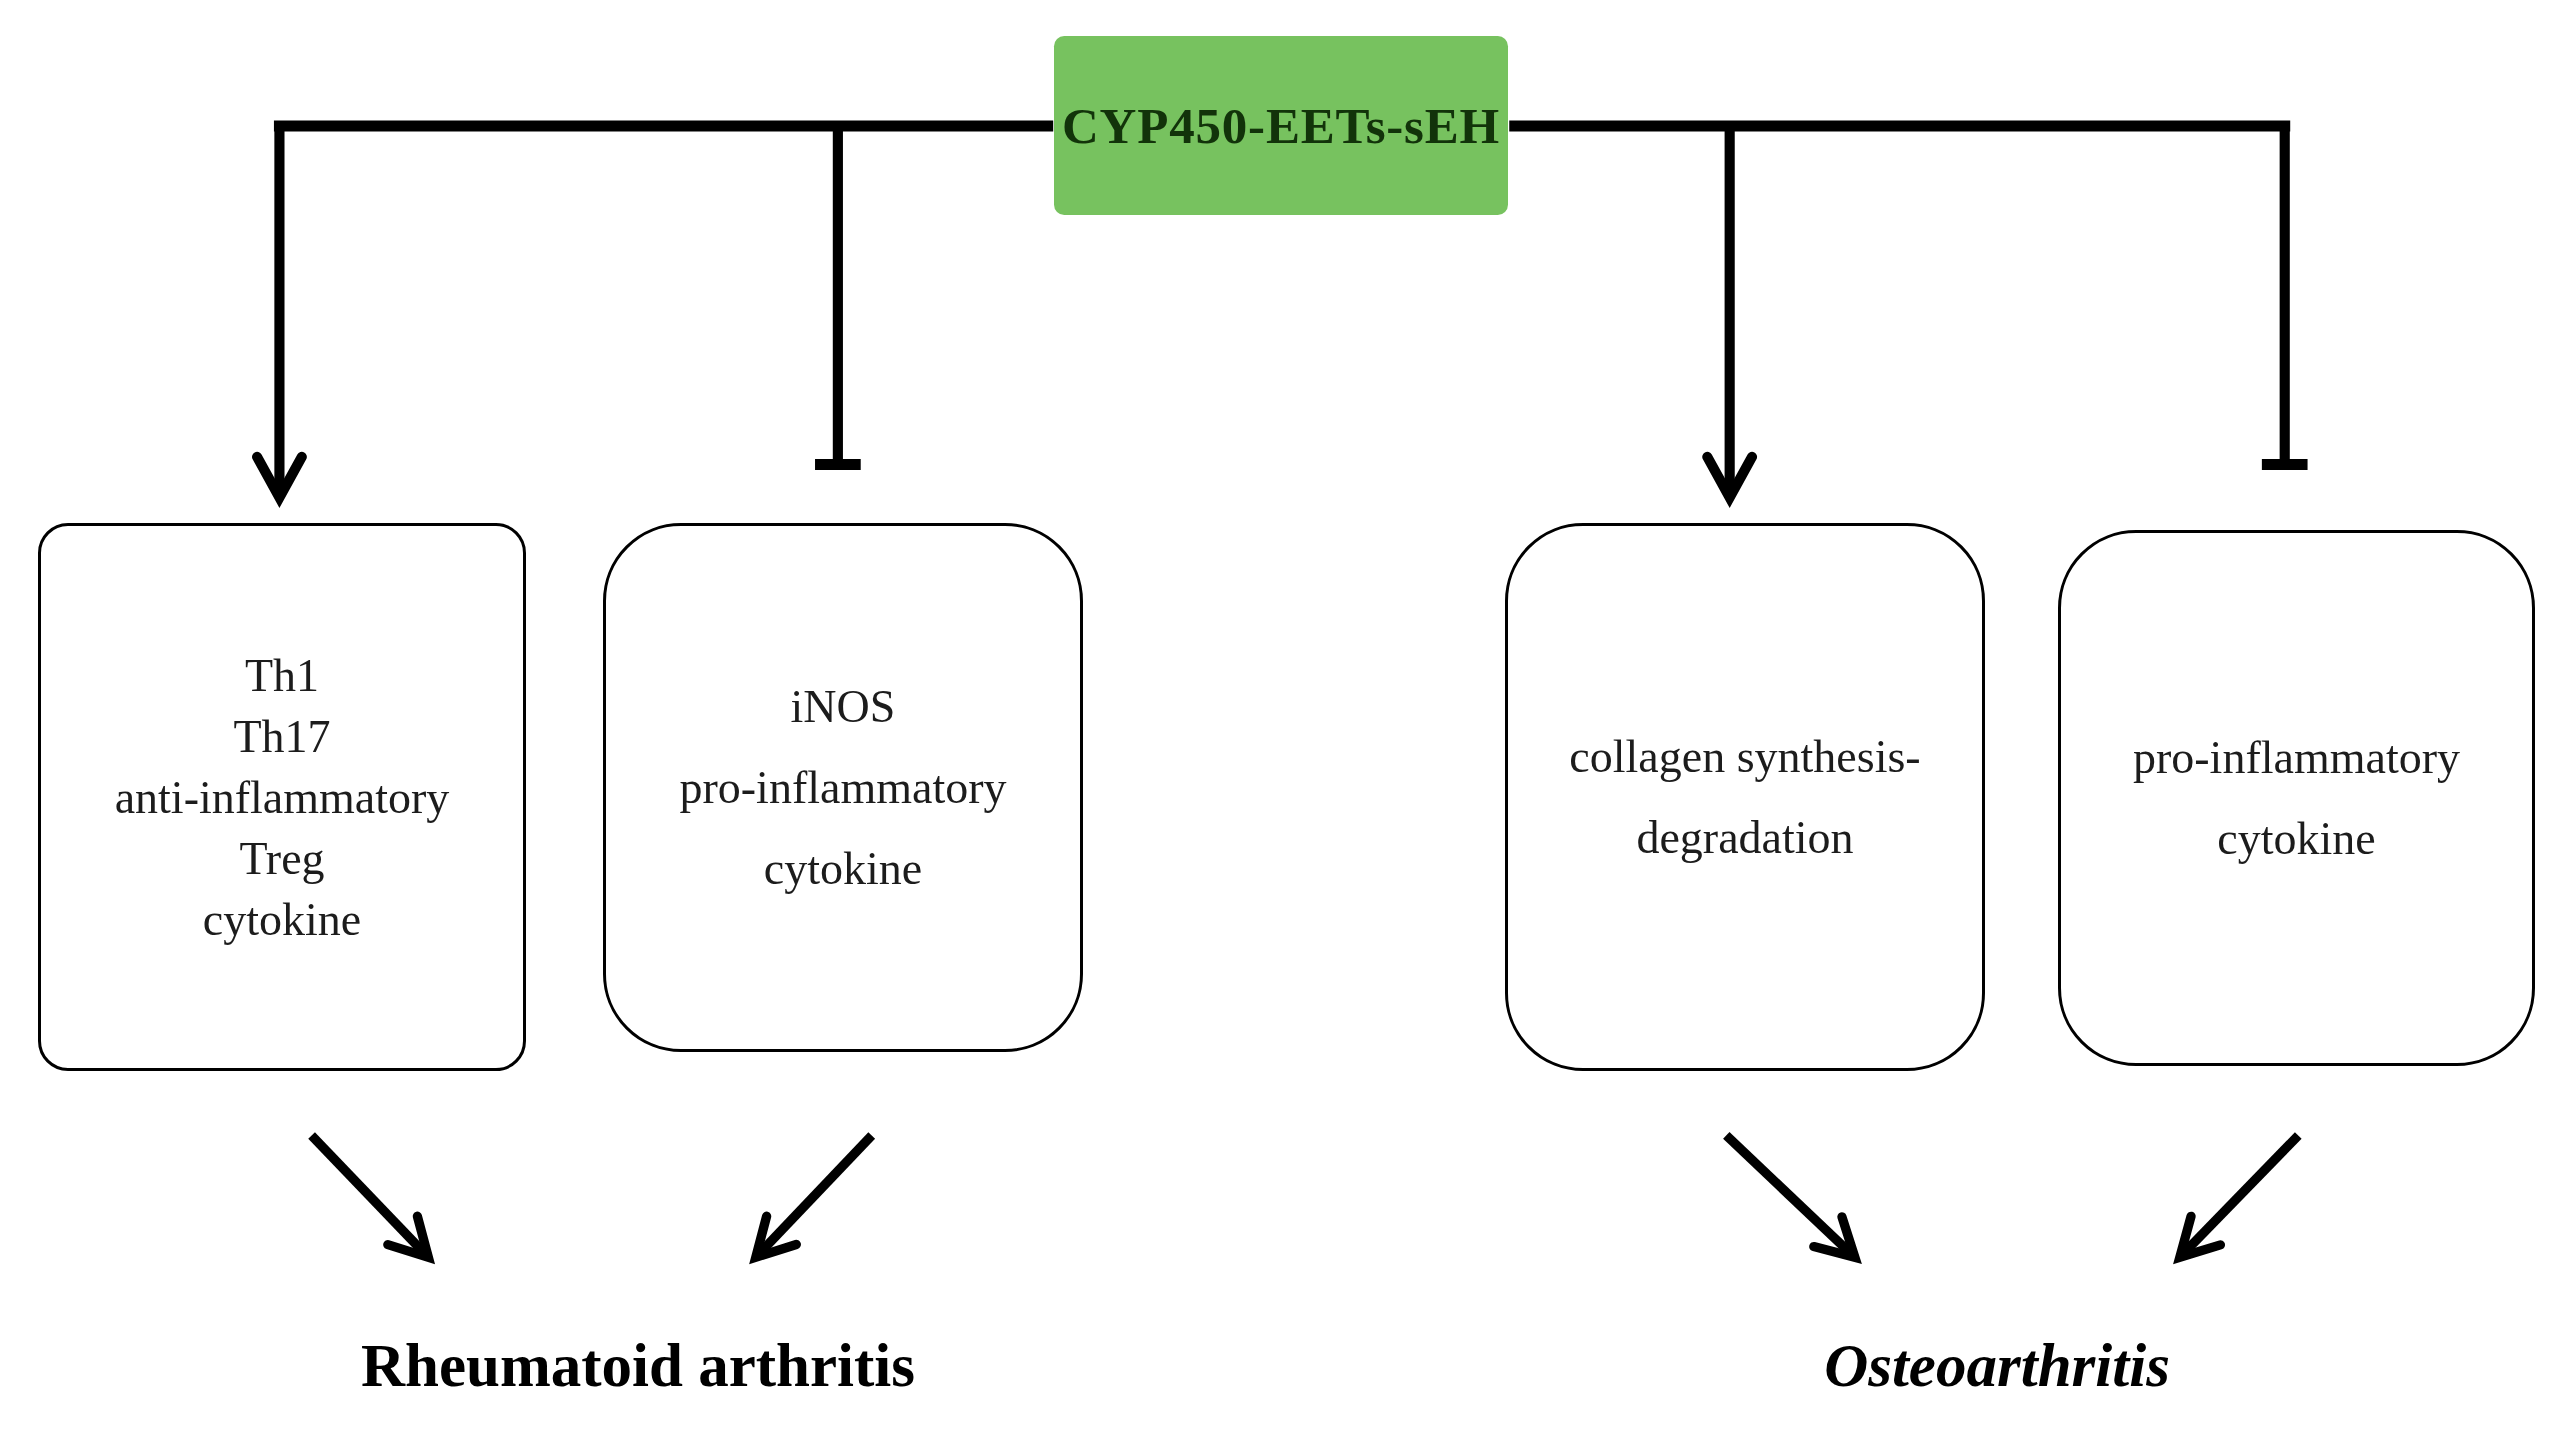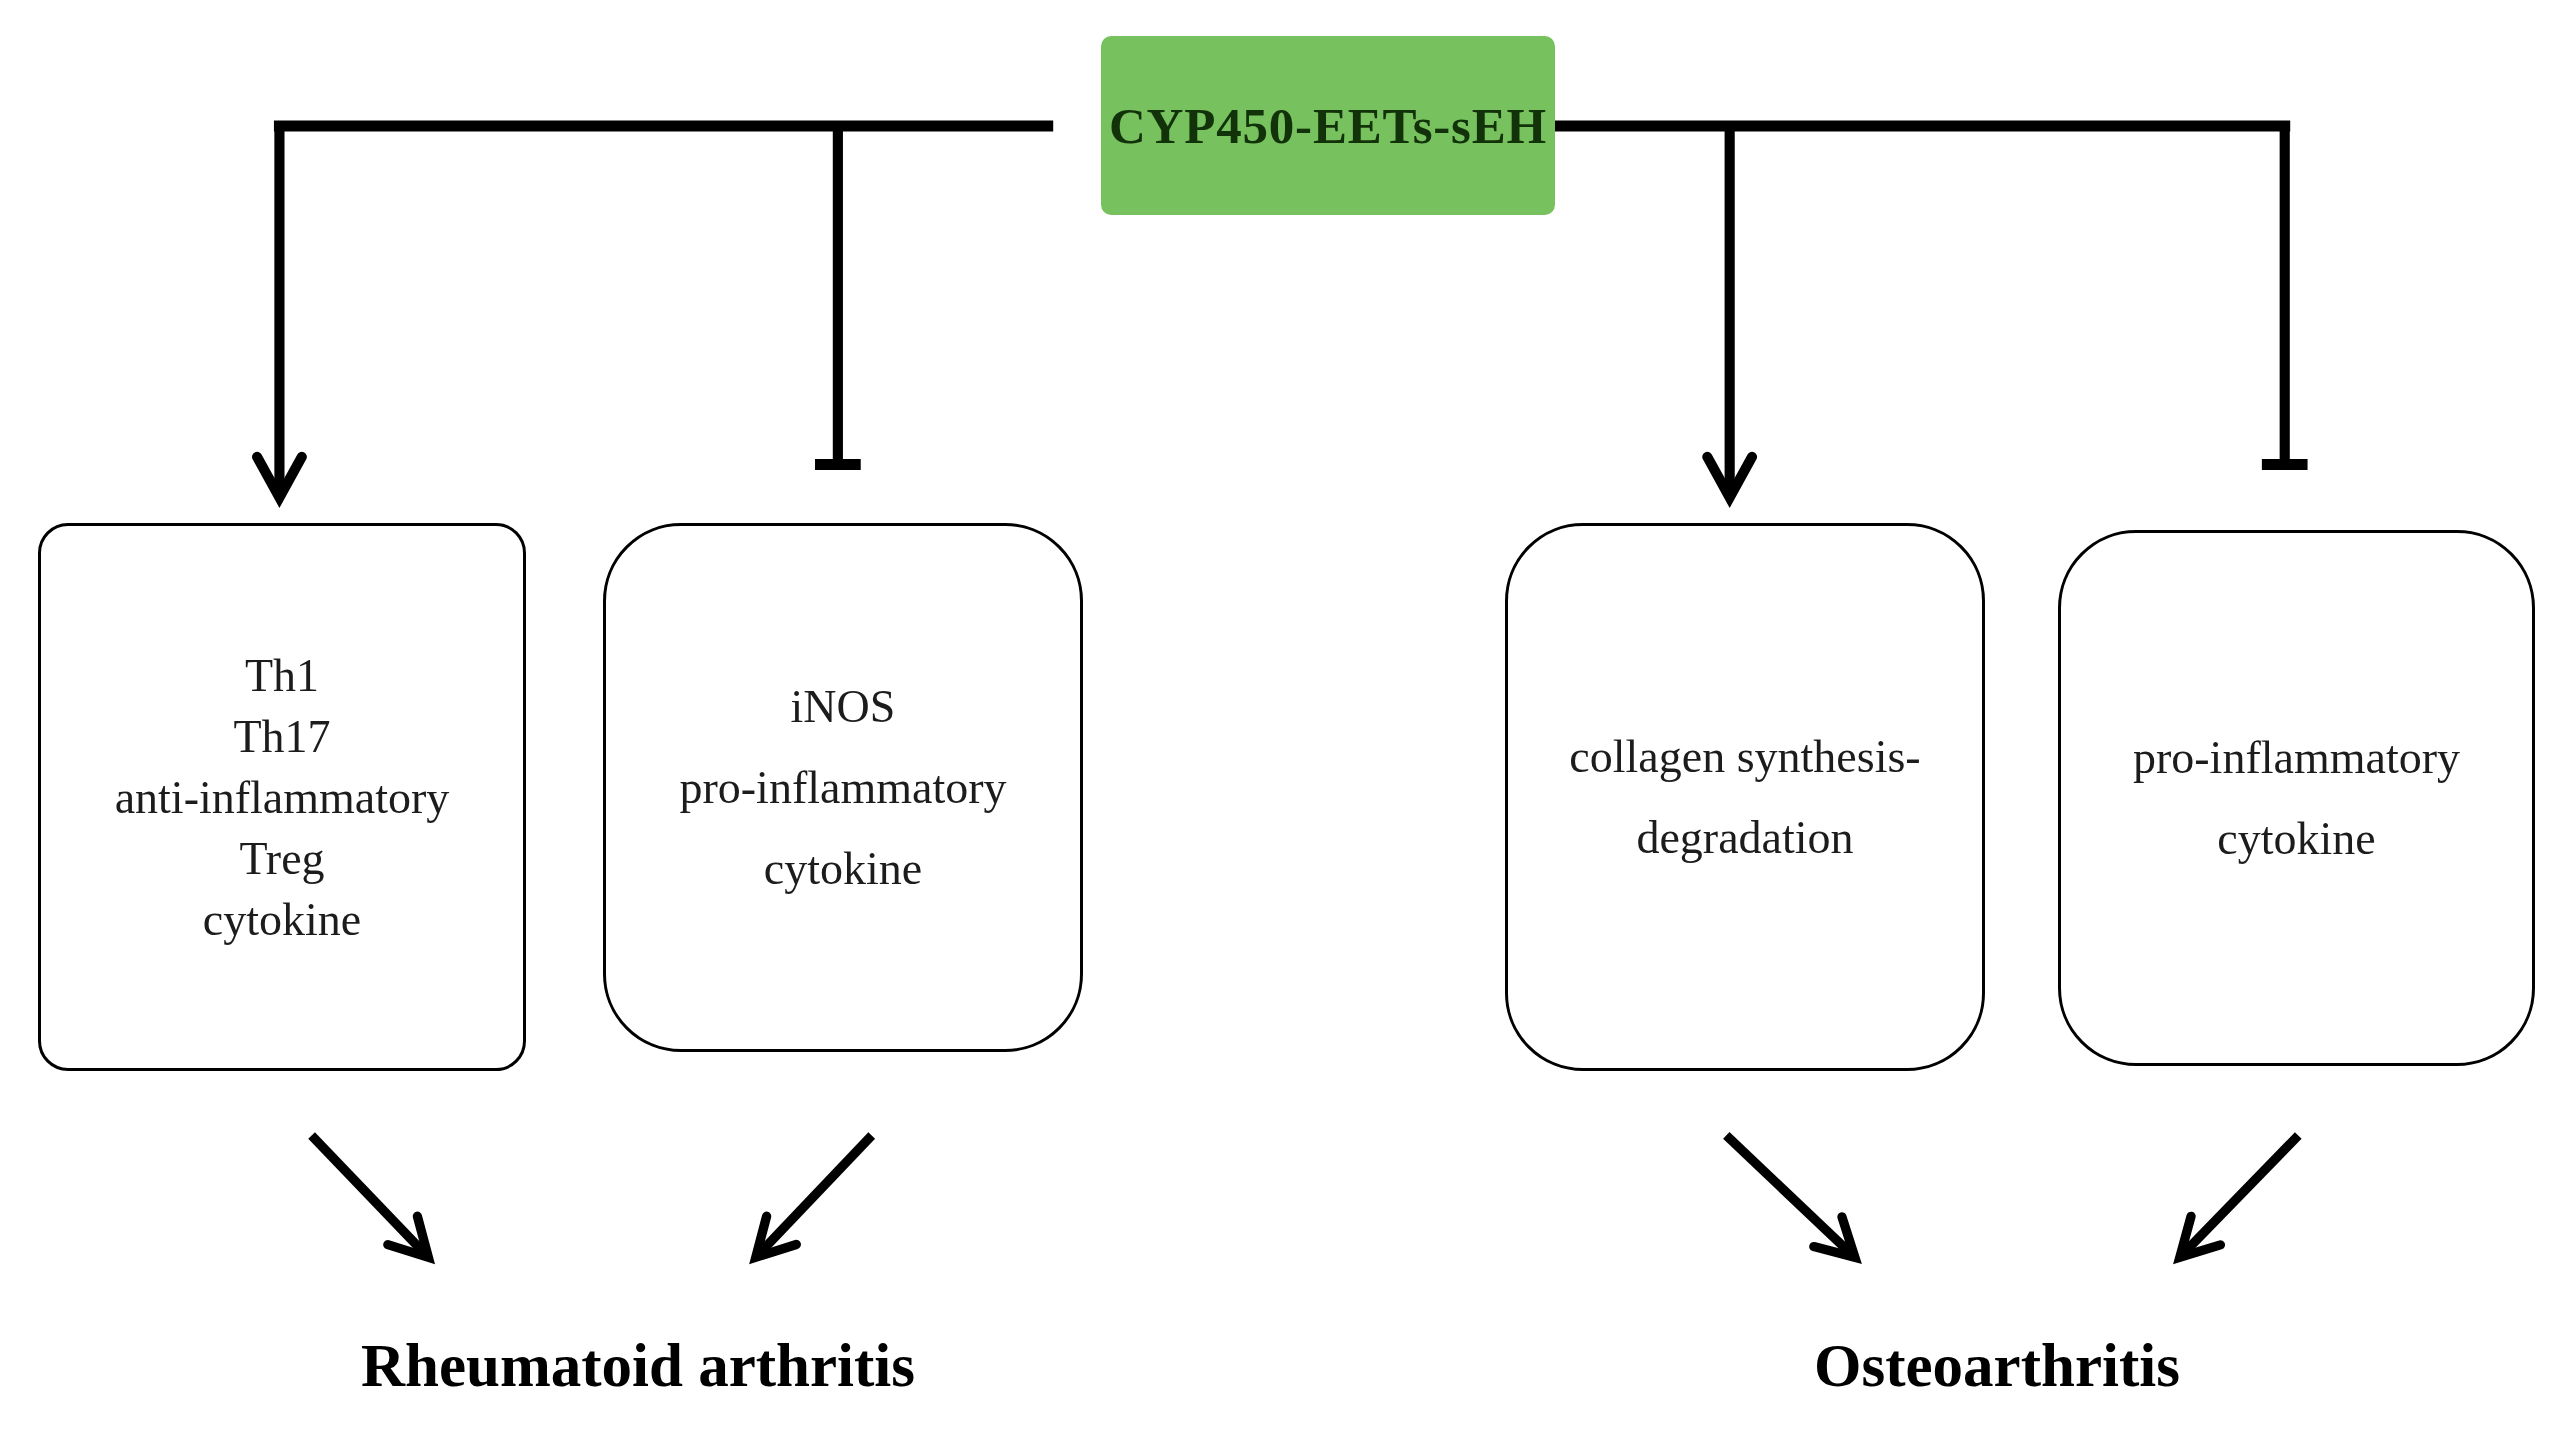--- a/index.html
+++ b/index.html
@@ -42,21 +42,21 @@
   .node-4{left:2058px;top:530px;width:471px;height:530px;}
 
   .outcome{
     position:absolute;
     transform:translateX(-50%);
     top:1330px;
     font-weight:bold;font-size:61px;line-height:71px;
     color:#000000;white-space:nowrap;
   }
   .outcome-ra{left:614px;margin-left:24px;}
-  .outcome-oa{left:1997px;}
+  .outcome-oa{left:1997px;font-style:italic;}
 </style>
 </head>
 <body>
 
 <div class="canvas">
 
   <svg class="lines" viewBox="0 0 3044 1709" xmlns="http://www.w3.org/2000/svg">
     <defs>
       <marker id="m-arrow" viewBox="0 0 6 6" refX="4.6" refY="3" markerWidth="6" markerHeight="6" orient="auto">
         <path d="M0.6 0.8 L4.6 3 L0.6 5.2" fill="none" stroke="#000000" stroke-width="1" stroke-linecap="round" stroke-linejoin="miter"></path>
@@ -73,21 +73,21 @@
     <path d="M990 149 V549" stroke="#000000" stroke-width="12" fill="none" marker-end="url(#m-tbar)"></path>
     <path d="M2044 149 V588" stroke="#000000" stroke-width="12" fill="none" marker-end="url(#m-arrow)"></path>
     <path d="M2700 143 V549" stroke="#000000" stroke-width="12" fill="none" marker-end="url(#m-tbar)"></path>
 
     <path d="M368 1342 L506 1486" stroke="#000000" stroke-width="11" fill="none" marker-end="url(#m-arrow)"></path>
     <path d="M1030 1342 L893 1486" stroke="#000000" stroke-width="11" fill="none" marker-end="url(#m-arrow)"></path>
     <path d="M2040 1342 L2192 1486" stroke="#000000" stroke-width="11" fill="none" marker-end="url(#m-arrow)"></path>
     <path d="M2716 1342 L2576 1486" stroke="#000000" stroke-width="11" fill="none" marker-end="url(#m-arrow)"></path>
   </svg>
 
-  <div class="root-box" style="background: rgb(119, 194, 95); color: rgb(18, 51, 10); margin-left: 47px;">CYP450-EETs-sEH</div>
+  <div class="root-box" style="background: rgb(119, 194, 95); color: rgb(18, 51, 10);">CYP450-EETs-sEH</div>
 
   <div class="node node-1 lh-tight">
     <div class="nline">Th1</div>
     <div class="nline">Th17</div>
     <div class="nline">anti-inflammatory</div>
     <div class="nline">Treg</div>
     <div class="nline">cytokine</div>
   </div>
 
   <div class="node node-2 lh-loose">

